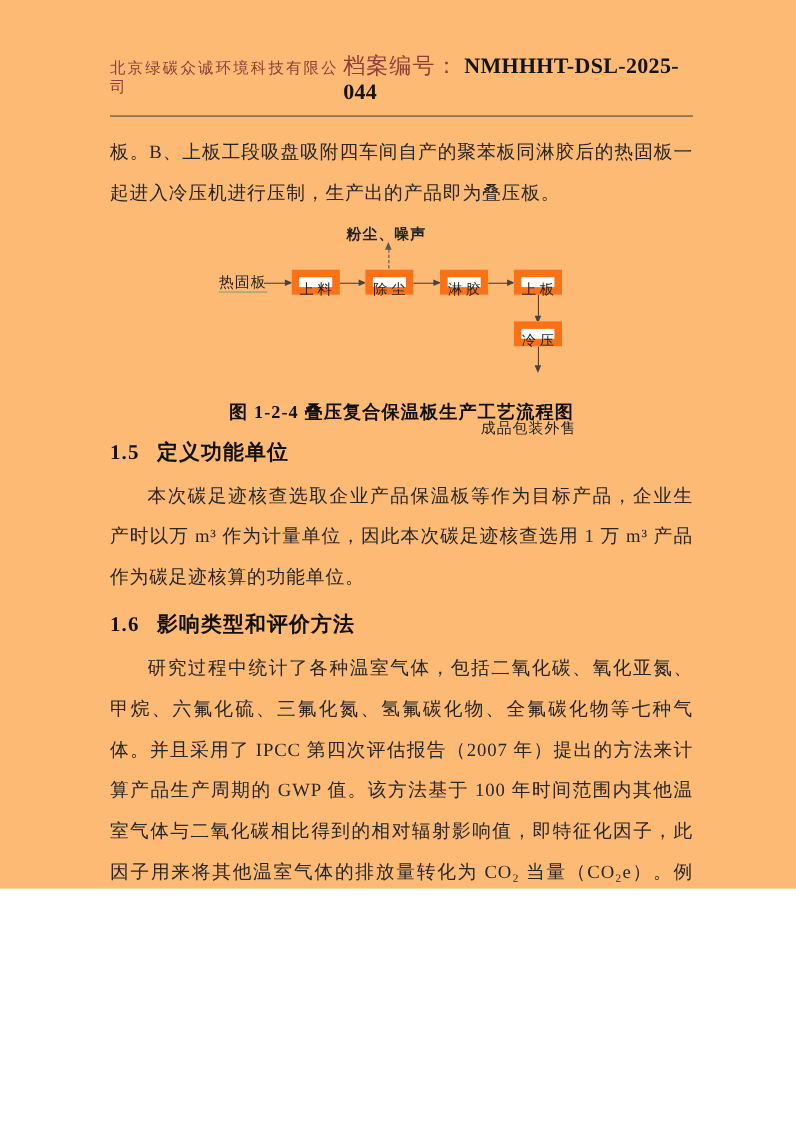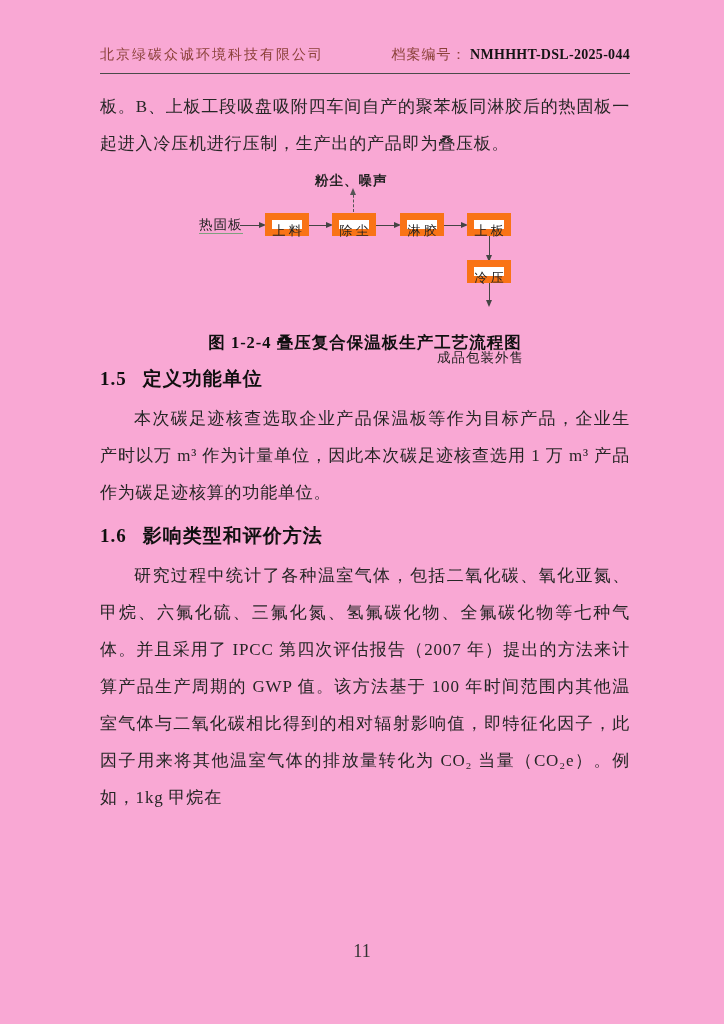--- a/index.html
+++ b/index.html
@@ -1,35 +1,35 @@
 <!DOCTYPE html>
 <html lang="zh"><head>
 <meta charset="utf-8">
 <style>
   html,body { margin:0; padding:0; background:#ffffff; }
   .page {
     position:relative;
-    width:724px; height:1024px;
-    background:#f9a8d4;
+    width:724px; height:808px;
+    background:#fdba74;
     box-sizing:border-box;
     padding:46px 94px 0 100px;
     overflow:hidden;
     font-family:"Liberation Serif","DejaVu Serif",serif;
     color:#262626;
   }
   
   .header {
     display:flex; justify-content:space-between; align-items:baseline;
     padding-bottom:9px;
     border-bottom:1.5px solid #4a4a4a;
   }
   .company {
     font-size:14px; letter-spacing:2px; color:#8a4038; font-weight:500;
   }
-  .archive { font-size:14px; }
+  .archive { font-size:20px; }
   .archive-label { color:#8a4038; letter-spacing:1px; }
   .archive-number { color:#141414; font-weight:bold; letter-spacing:0.3px; }
   
   .content { margin-top:14px; }
   p.para {
     margin:0; font-size:17px; line-height:37px;
     text-align:justify; text-justify:inter-ideograph;
     letter-spacing:0.8px;
   }
   .indent { text-indent:2em; }

